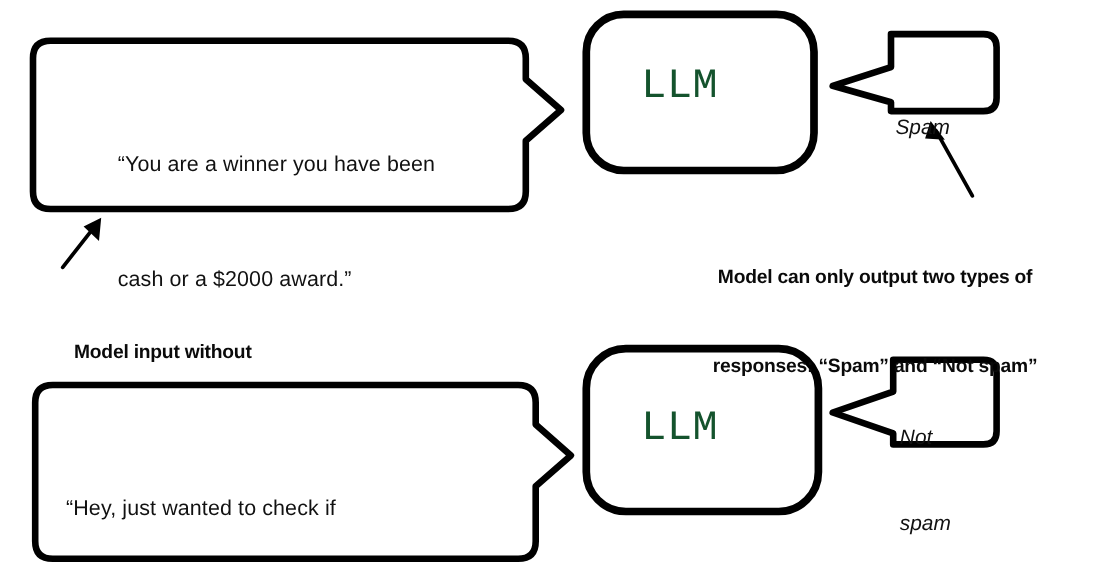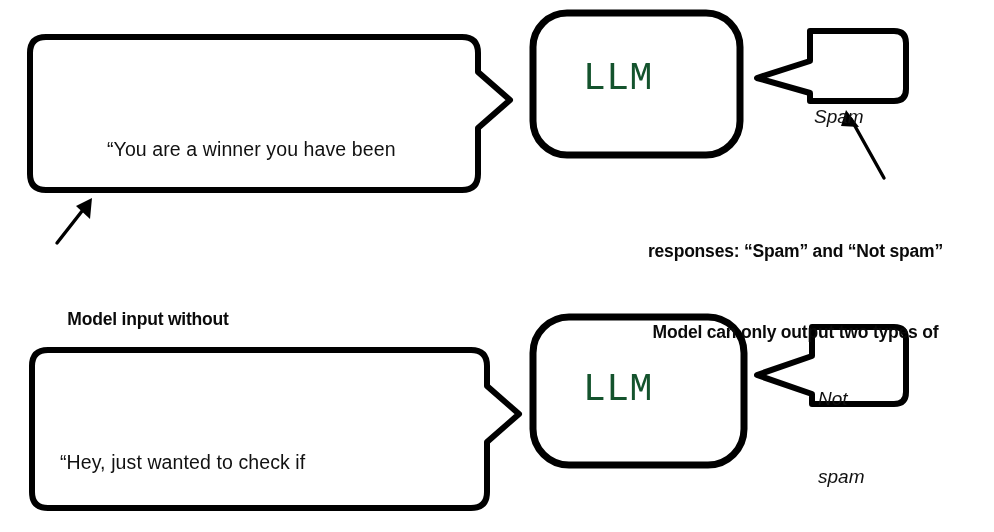--- a/index.html
+++ b/index.html
@@ -153,20 +153,21 @@
       <line x1="57" y1="243" x2="86" y2="206" stroke="#000000" stroke-width="3.4" stroke-linecap="round"></line>
       <path d="M 92,198 L 90,219 L 76,206 Z" fill="#000000"></path>
     </g>
 
   </svg>
 
   <div class="layer">
 
     <div class="txt bubble-text" id="input-text-1">
       <div>“You are a winner you have been</div>
+      <div>cash or a $2000 award.”</div>
     </div>
 
     <div class="txt llm-label" id="llm-label-1">LLM</div>
 
     <div class="txt out-label" id="spam-label">
       <div>Spam</div>
     </div>
 
     <div class="txt bubble-text" id="input-text-2">
       <div>“Hey, just wanted to check if</div>
@@ -179,18 +180,18 @@
     <div class="txt out-label" id="notspam-label">
       <div>Not</div>
       <div>spam</div>
     </div>
 
     <div class="txt annot" id="annot-left">
       <div>Model input without</div>
     </div>
 
     <div class="txt annot" id="annot-right">
+      <div>Model can only output two types of</div>
       <div>responses: “Spam” and “Not spam”</div>
-      <div>Model can only output two types of</div>
     </div>
 
   </div>
 </div>
 
 </body></html>

